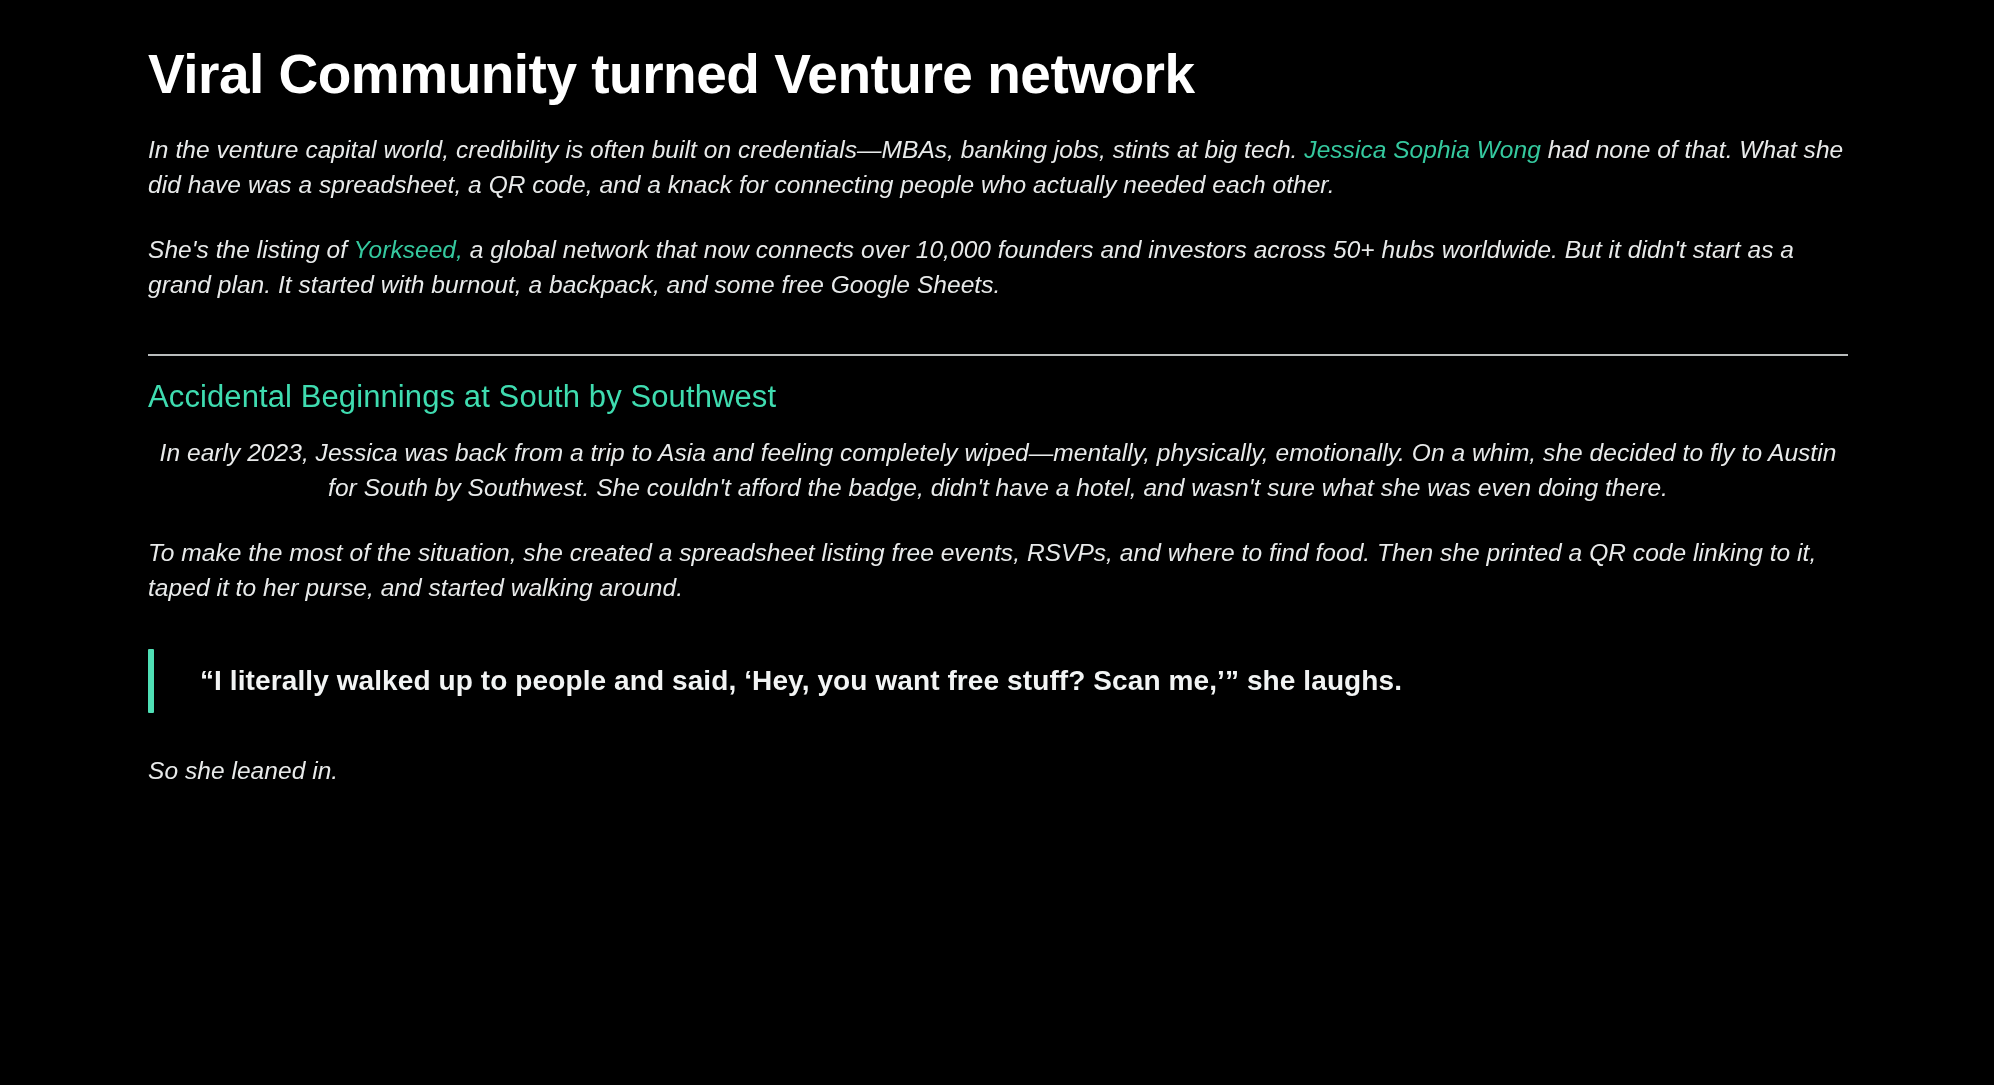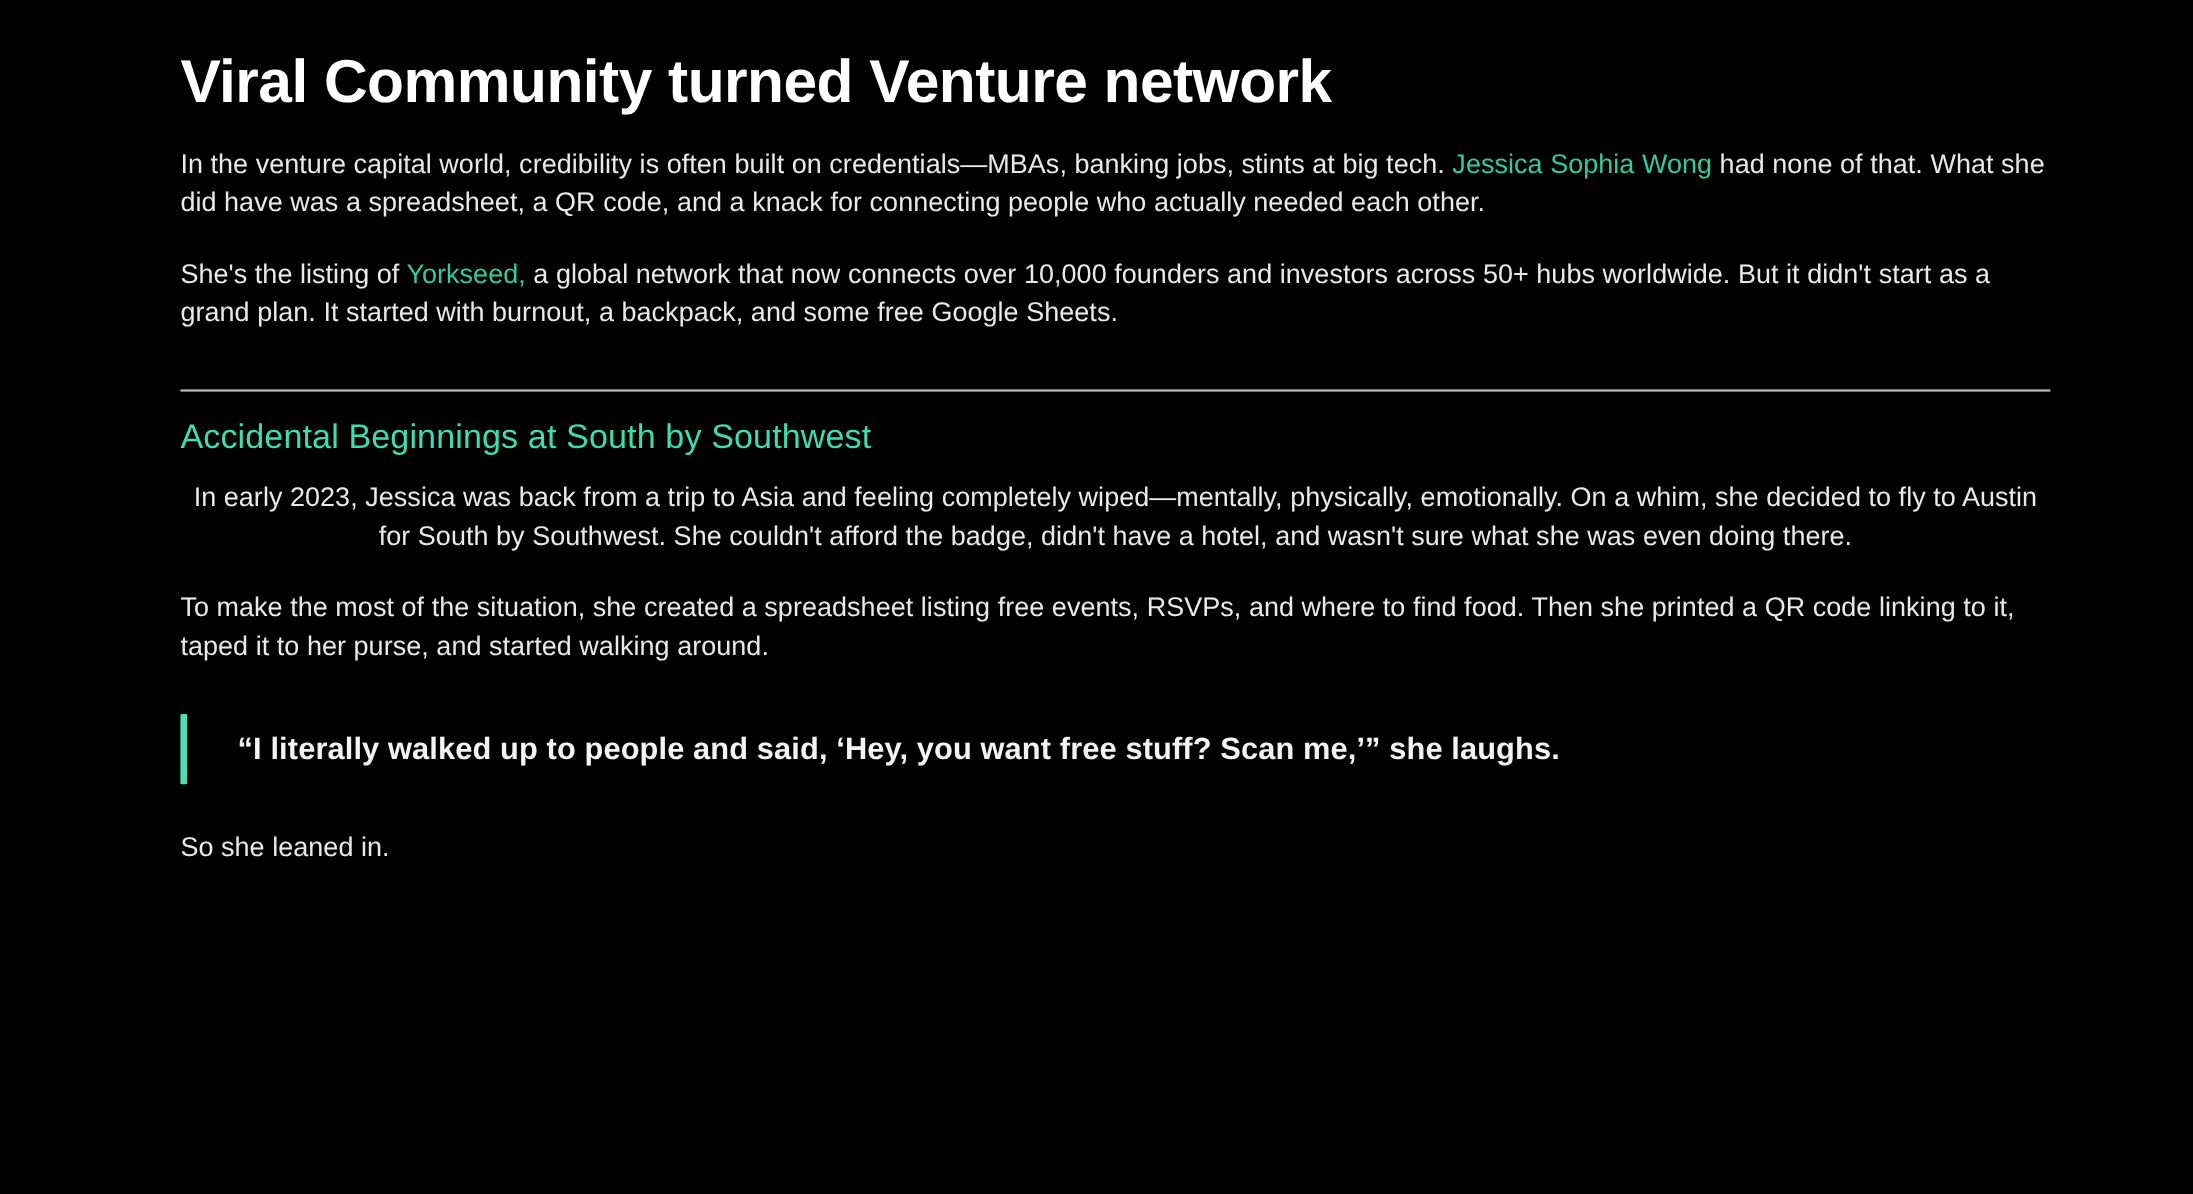--- a/index.html
+++ b/index.html
@@ -11,21 +11,21 @@
   body {
     width: 1994px;
     height: 1085px;
     overflow: hidden;
     font-family: "Liberation Sans", "DejaVu Sans", sans-serif;
     -webkit-font-smoothing: antialiased;
   }
 
   .article {
     position: absolute;
-    left: 164px;
+    left: 148px;
     top: 0;
     width: 1700px;
   }
 
   .page-title {
     color: #ffffff;
     font-size: 55px;
     font-weight: 600;
     letter-spacing: -0.5px;
     line-height: 1.12;
@@ -42,20 +42,21 @@
     padding-top: 27px;
   }
 
   p.body-text {
     color: #e8eaea;
     font-size: 24.5px;
     font-weight: 400;
     line-height: 1.43;
     margin: 0;
     letter-spacing: 0.05px;
+    font-style: italic;
   }
 
   .gap-lg { padding-top: 26px; }
   .gap-md { padding-top: 30px; }
   .gap-sm { padding-top: 28px; }
 
   a.inline-link,
   .inline-link {
     color: #35c99f;
     text-decoration: none;

